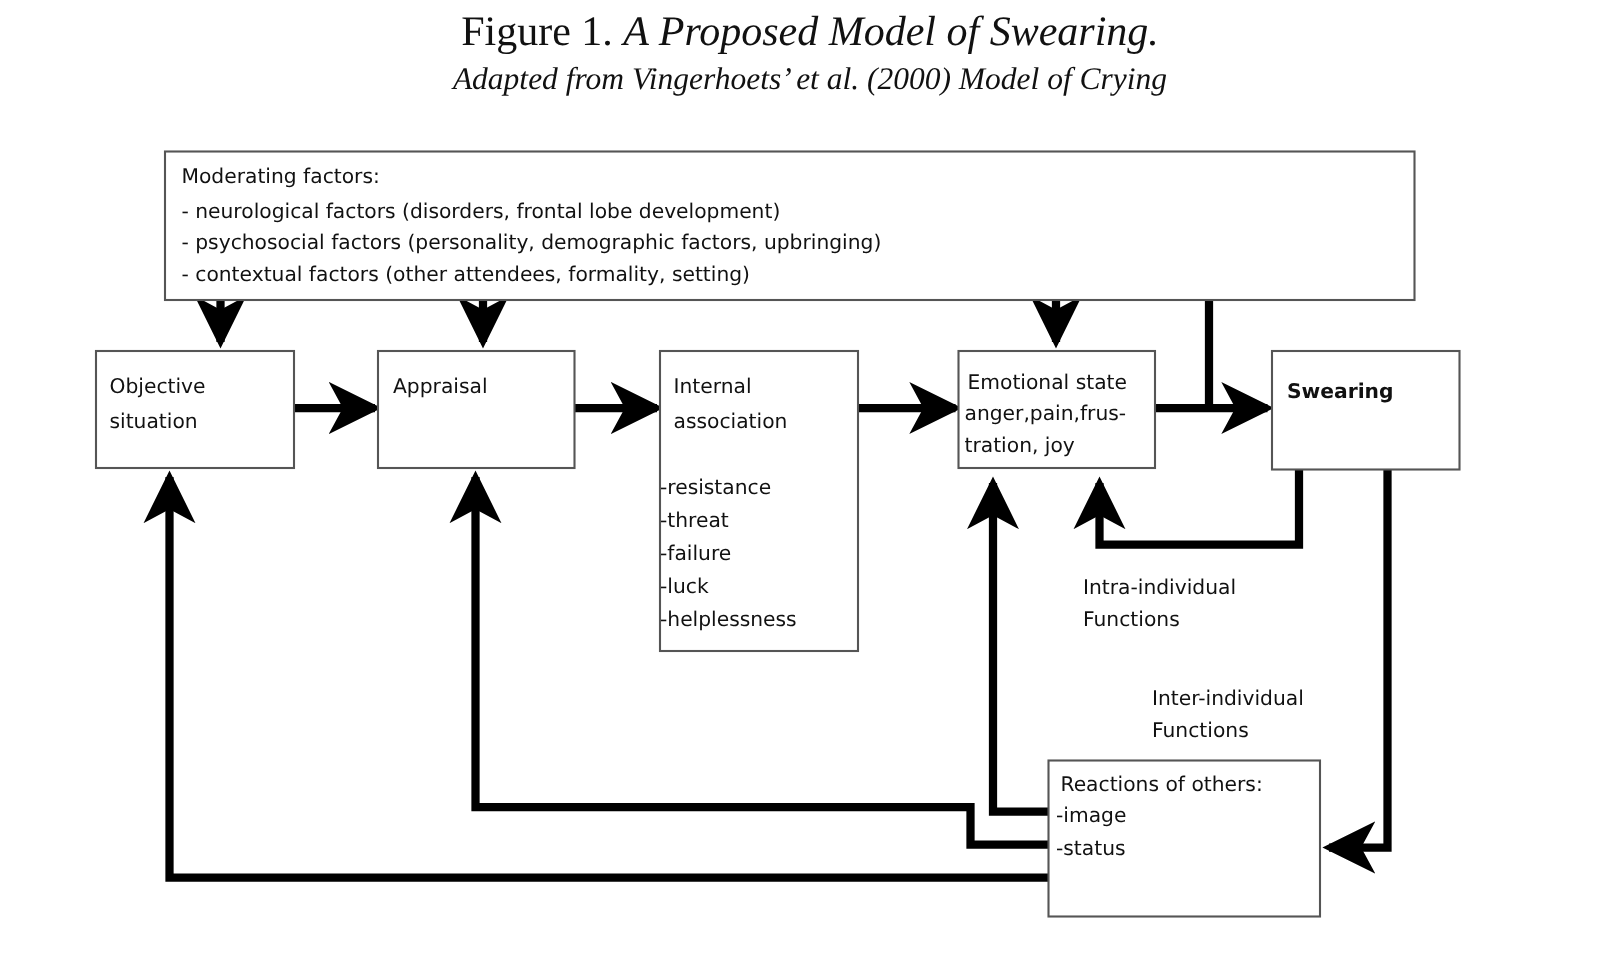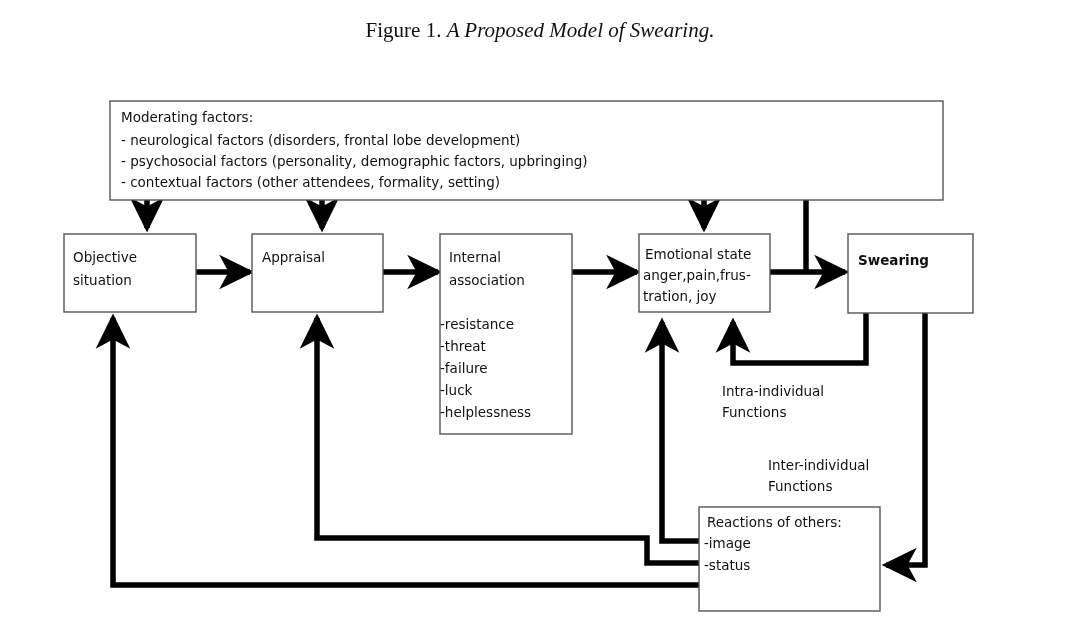--- a/index.html
+++ b/index.html
@@ -20,21 +20,21 @@
     height: 635px;
   }
   .caption {
     position: absolute;
     left: 0;
     width: 1080px;
     text-align: center;
     font-family: "Liberation Serif", serif;
     color: #111111;
   }
-  .caption-line1 { top: 6px; font-size: 21px; margin-top: 12px; }
+  .caption-line1 { top: 6px; font-size: 28px; }
   .caption-line2 { top: 40px; font-size: 21px; }
   .caption .normal { font-style: normal; }
   .caption .ital { font-style: italic; font-weight: 400; }
 
   svg.diagram {
     position: absolute;
     left: 0;
     top: 0;
     width: 1080px;
     height: 635px;
@@ -73,20 +73,23 @@
   }
 </style>
 </head>
 <body>
 
 <div id="figure-root">
 
   <div class="caption caption-line1">
     <span class="normal">Figure 1.</span>
     <span class="ital">A Proposed Model of Swearing.</span>
+  </div>
+  <div class="caption caption-line2">
+    <span class="ital">Adapted from Vingerhoets’ et al. (2000) Model of Crying</span>
   </div>
 
   <svg class="diagram" viewBox="0 0 1080 635">
 
     <defs>
       <marker id="arrowhead" markerWidth="7" markerHeight="7" refX="5.6" refY="3.5" orient="auto" markerUnits="strokeWidth">
         <path d="M0,0.35 L6.4,3.5 L0,6.65 L1.7,3.5 Z" fill="#000000"></path>
       </marker>
     </defs>
 

